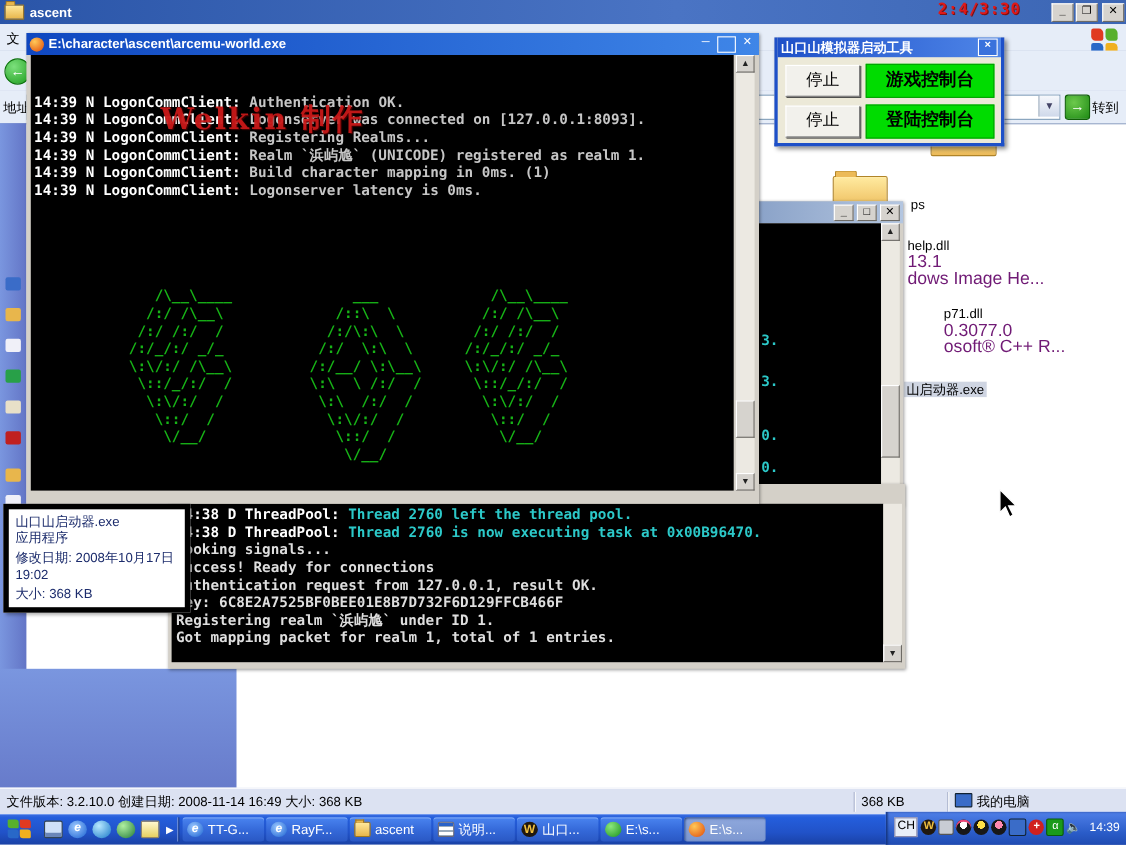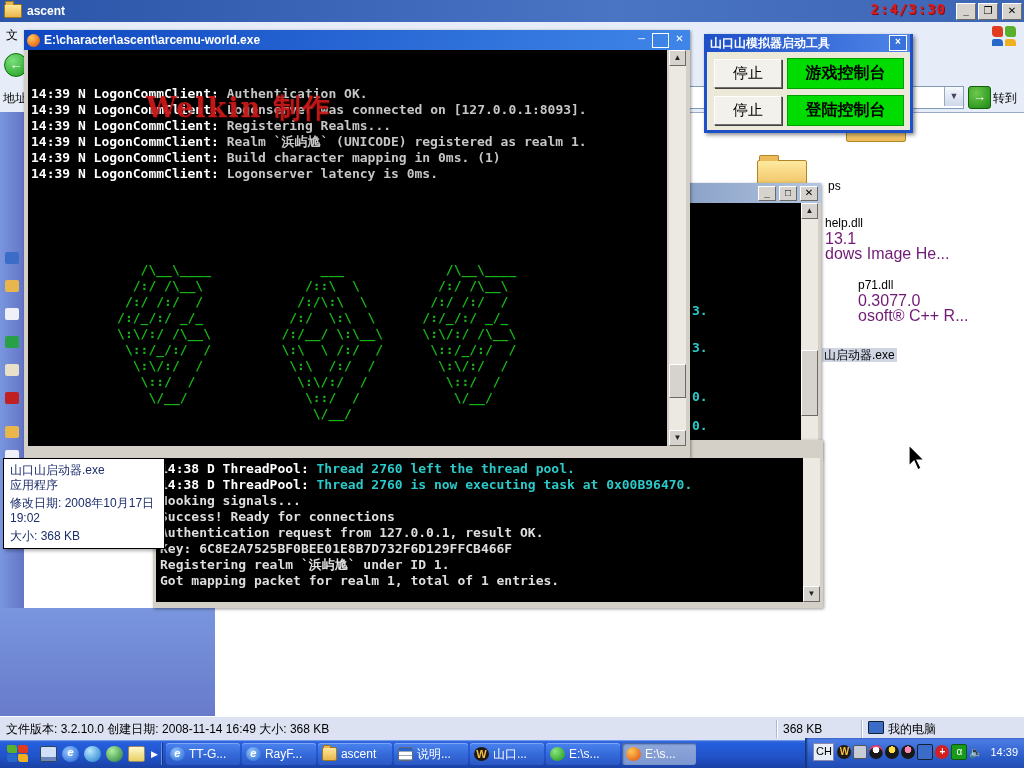--- a/index.html
+++ b/index.html
@@ -10,21 +10,21 @@
   .xp-titlebar{left:0;top:0;width:1024px;height:22px;
     background:linear-gradient(90deg,#2a55a8,#4a74c4 60%,#3c66b4);
     color:#fff;font-weight:bold;font-size:12px;display:flex;align-items:center;padding-left:4px;box-sizing:border-box;}
   .folder-ico{width:16px;height:12px;background:linear-gradient(#ffe89a,#e8b64c);
     border:1px solid #a07820;border-radius:1px;position:relative;margin-right:5px;}
   .folder-ico::before{content:"";position:absolute;left:0;top:-4px;width:7px;height:3px;
     background:#e8b64c;border:1px solid #a07820;border-bottom:none;border-radius:1px 1px 0 0;}
   .caption-btns{right:2px;top:3px;display:flex;gap:2px;}
   .cap-btn{width:18px;height:15px;background:#d6d3ce;border:1px solid;
     border-color:#fff #6d6a65 #6d6a65 #fff;font-size:10px;line-height:13px;text-align:center;color:#000;font-weight:bold;}
-  .speed-timer{right:78px;top:1px;color:#e01818;font-weight:bold;font-size:14px;letter-spacing:1px;
+  .speed-timer{right:96px;top:1px;color:#e01818;font-weight:bold;font-size:14px;letter-spacing:1px;
     font-family:"DejaVu Sans Mono",monospace;z-index:40;text-shadow:1px 1px 0 #801010;}
   .menubar{left:0;top:22px;width:1024px;height:24px;background:#e6edf8;border-bottom:1px solid #b8c4dc;
     font-size:12px;color:#000;}
   .menu-item{position:absolute;left:6px;top:5px;}
   .winflag{position:absolute;right:6px;top:26px;width:26px;height:26px;}
   .winflag div{position:absolute;width:11px;height:11px;border-radius:2px 4px 2px 4px;}
   .wf-r{left:0;top:0;background:#e03a20;} .wf-g{left:13px;top:0;background:#58b02c;}
   .wf-b{left:0;top:13px;background:#2868c8;} .wf-y{left:13px;top:13px;background:#f0b020;}
   .toolbar{left:0;top:46px;width:1024px;height:36px;background:#e6edf8;border-bottom:1px solid #b8c4dc;}
   .back-btn{position:absolute;left:4px;top:7px;width:22px;height:22px;border-radius:50%;
@@ -86,21 +86,21 @@
   .toolwin .tb{height:18px;background:linear-gradient(90deg,#1e50c8,#4f86e8);display:flex;align-items:center;
     color:#fff;font-weight:bold;font-size:12px;padding:0 3px;}
   .tw-close{margin-left:auto;width:16px;height:14px;background:#3a72dc;border:1px solid #fff;
     color:#fff;font-size:10px;line-height:12px;text-align:center;font-weight:bold;}
   .stop-btn{position:absolute;width:66px;height:27px;background:#f2f1ec;border:1px solid;
     border-color:#fff #707070 #707070 #fff;box-shadow:1px 1px 0 #404040;
     font-size:15px;color:#000;text-align:center;line-height:26px;}
   .green-label{position:absolute;width:115px;height:29px;background:#00dc00;border:1px solid #00a000;
     color:#000;font-weight:bold;font-size:16px;text-align:center;line-height:28px;}
   
-  .filetip{border:1px solid #000000;background:#fff;color:#1c2c6c;font-size:12px;line-height:15px;
+  .filetip{border:5px solid #000000;background:#fff;color:#1c2c6c;font-size:12px;line-height:15px;
     padding:4px 6px;box-shadow:2px 2px 3px rgba(0,0,0,.3);}
   
   .taskbar{left:0;top:740px;width:1024px;height:28px;
     background:linear-gradient(#3f6fe0 0%,#245edc 12%,#2152c8 60%,#1941a5 100%);
     box-shadow:inset 0 1px 0 #6f97ee;display:flex;align-items:center;z-index:30;}
   .startflag{width:24px;height:20px;position:relative;margin:0 6px 0 6px;flex:0 0 auto;}
   .startflag div{position:absolute;width:10px;height:8px;border-radius:1px 3px 1px 3px;}
   .sf-g{left:1px;top:1px;background:#58b02c;} .sf-r{left:12px;top:1px;background:#e03a20;}
   .sf-b{left:1px;top:10px;background:#2868c8;} .sf-y{left:12px;top:10px;background:#f0b020;}
   .ql{display:flex;align-items:center;gap:5px;padding:0 4px;flex:0 0 auto;}

